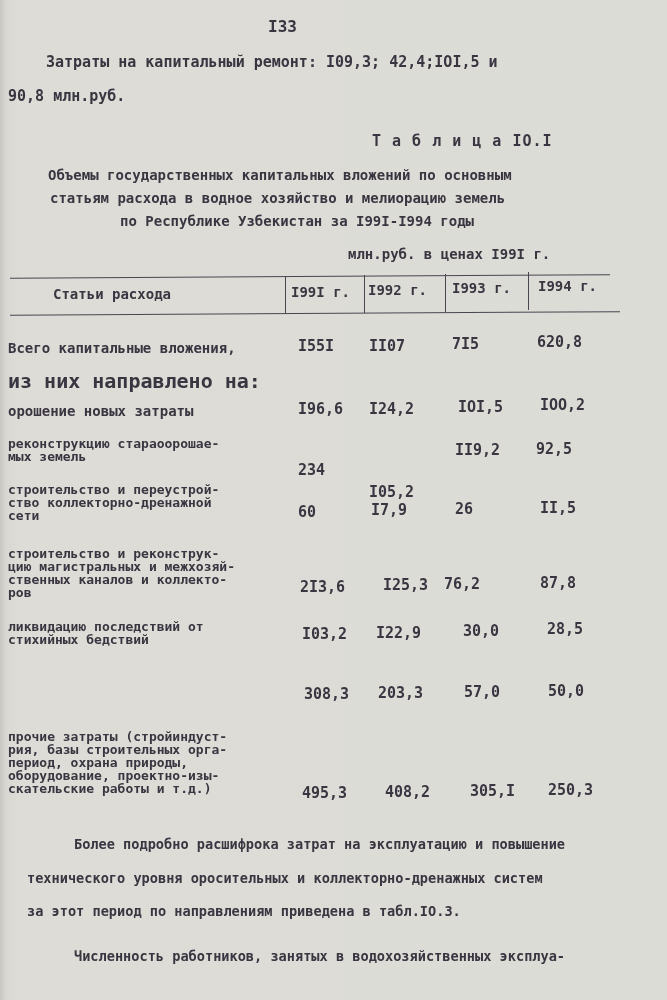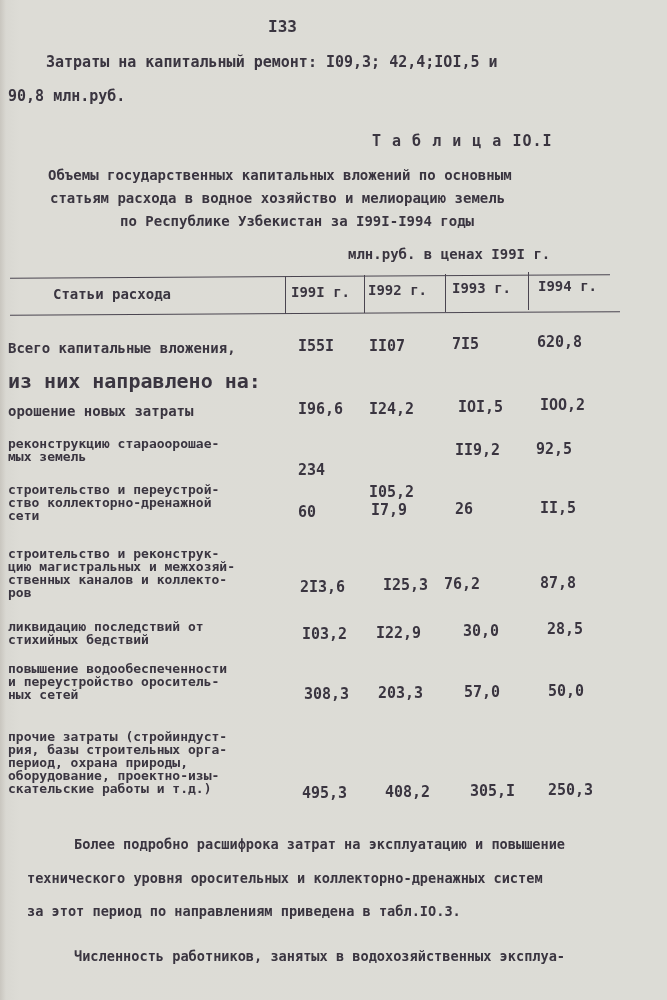--- a/index.html
+++ b/index.html
@@ -91,23 +91,20 @@
   <div class="num" style="left:444px; top:575px;">76,2</div>
   <div class="num" style="left:540px; top:574px;">87,8</div>
 
   <div class="label" style="left:8px; top:620px;">ликвидацию последствий от
 стихийных бедствий</div>
   <div class="num" style="left:302px; top:625px;">I03,2</div>
   <div class="num" style="left:376px; top:624px;">I22,9</div>
   <div class="num" style="left:463px; top:622px;">30,0</div>
   <div class="num" style="left:547px; top:620px;">28,5</div>
 
-  <div class="label" style="left:8px; top:662px;">повышение водообеспеченности
-и переустройство ороситель-
-ных сетей</div>
   <div class="num" style="left:304px; top:685px;">308,3</div>
   <div class="num" style="left:378px; top:684px;">203,3</div>
   <div class="num" style="left:464px; top:683px;">57,0</div>
   <div class="num" style="left:548px; top:682px;">50,0</div>
 
   <div class="label" style="left:8px; top:730px;">прочие затраты (стройиндуст-
 рия, базы строительных орга-
 период, охрана природы,
 оборудование, проектно-изы-
 скательские работы и т.д.)</div>

